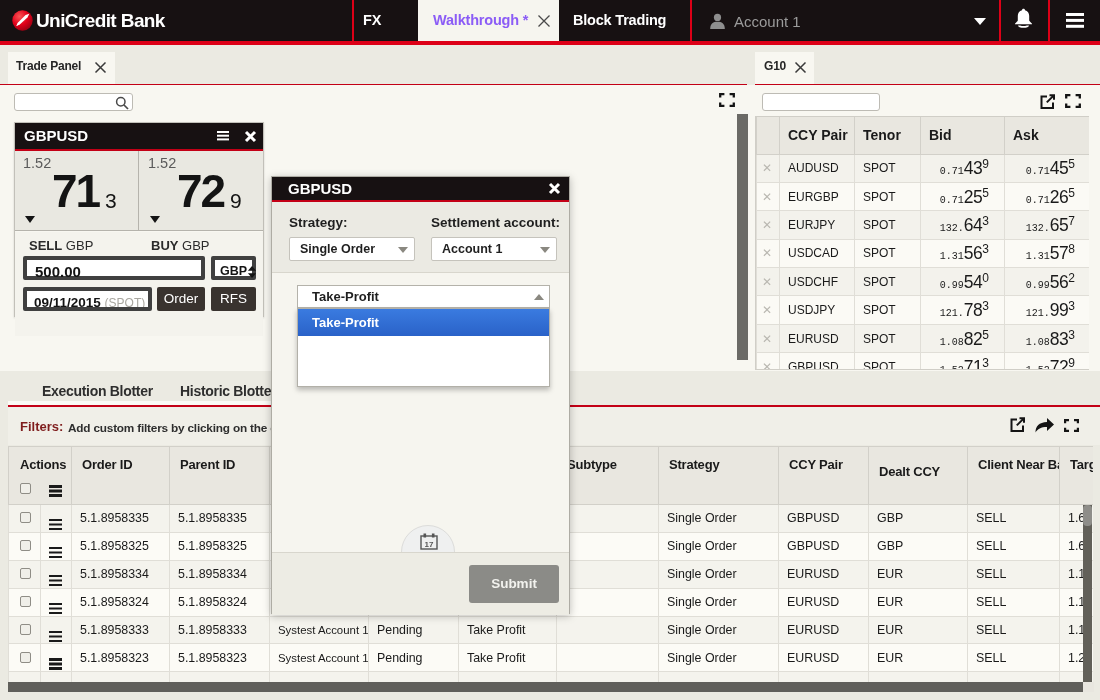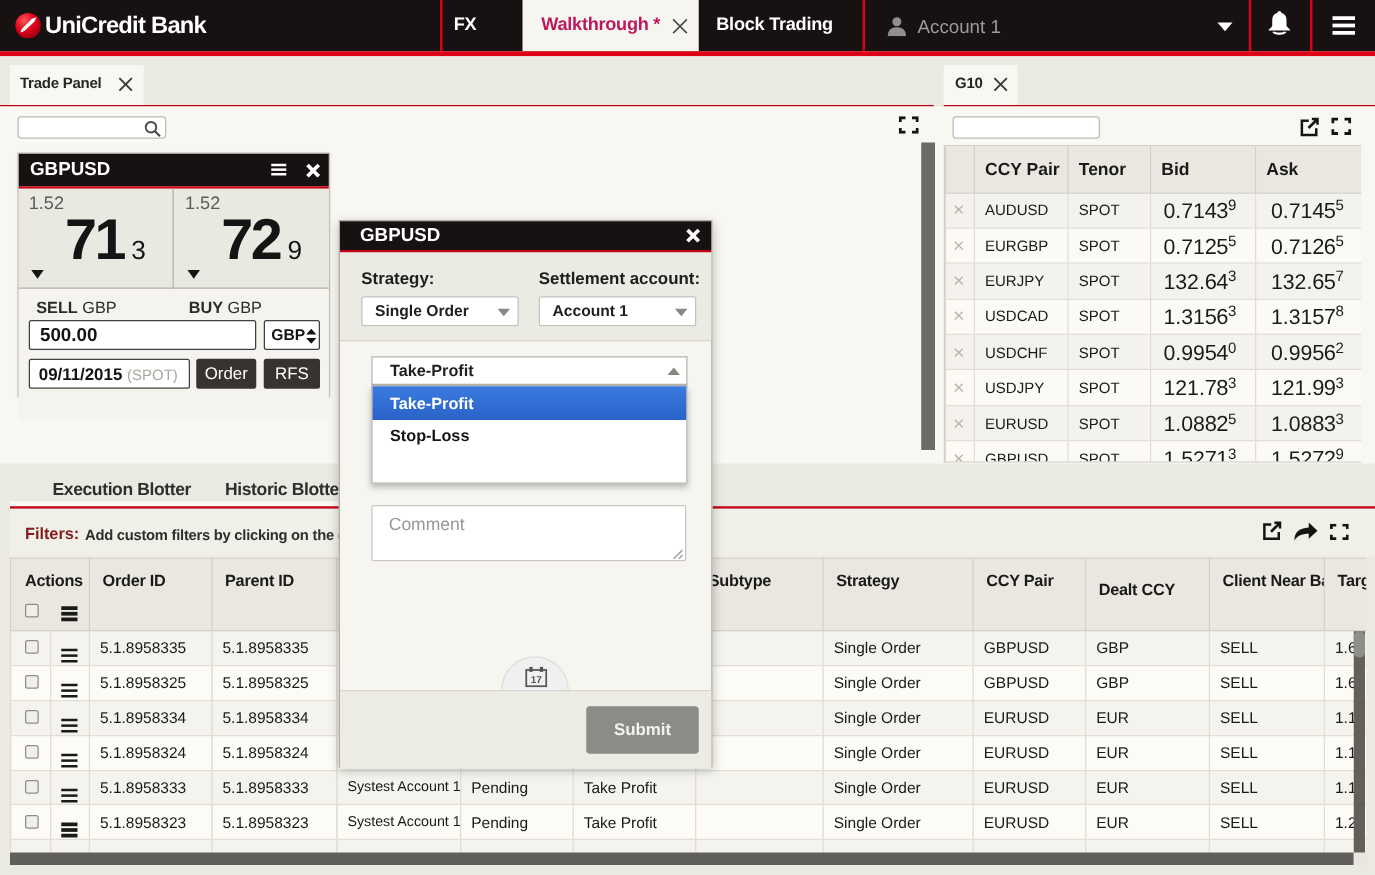--- a/index.html
+++ b/index.html
@@ -5,21 +5,21 @@
 * { margin:0; padding:0; box-sizing:border-box; }
 html,body { width:1100px; height:700px; overflow:hidden; }
 body { font-family:"Liberation Sans", sans-serif; background:#ebeae2; position:relative; }
 .abs { position:absolute; }
 
 
 #topbar { left:0; top:0; width:1100px; height:41px; background:#171112; }
 .redsep { position:absolute; top:0; width:2px; height:41px; background:#dd0017; }
 #logo-text { left:36px; top:10px; color:#fff; font-size:19px; font-weight:bold; letter-spacing:-0.6px; }
 .toptab { position:absolute; top:0; height:41px; line-height:41px; font-size:14.5px; font-weight:bold; color:#fff; text-align:center; letter-spacing:-0.2px; }
-#tab-walk { left:418px; width:141px; background:#f6f5ef; color:#be185d; text-align:left; padding-left:15px; }
+#tab-walk { left:418px; width:141px; background:#f6f5ef; color:#8b5cf6; text-align:left; padding-left:15px; }
 #acct { left:734px; top:13px; color:#9b9b9b; font-size:15px; }
 
 
 #redline1 { left:0; top:41px; width:1100px; height:4px; background:#dd0017; }
 #redline2 { left:0; top:84px; width:747px; height:2.5px; background:#c30016; }
 
 
 #tabrow { left:0; top:45px; width:1100px; height:38px; background:#ebeae2; }
 .ptab { position:absolute; top:7px; height:32px; background:#f8f7f1; font-size:12px; font-weight:bold; color:#262626; letter-spacing:-0.2px; }
 #ptab-trade { left:8px; width:107px; }
@@ -37,34 +37,34 @@
 #wtitle { left:0; top:0; width:100%; height:26px; background:#171112; color:#fff; font-size:15px; font-weight:bold; line-height:26px; padding-left:9px; }
 #wredline { left:0; top:26px; width:100%; height:2px; background:#c30016; }
 #prices { left:0; top:28px; width:100%; height:80px; background:#e9e8e1; border-bottom:1px solid #b5b3ac; }
 .pcell { position:absolute; top:0; width:124px; height:80px; }
 .psmall { position:absolute; left:8px; top:4px; font-size:14.5px; color:#5b5b5b; }
 .pbig { position:absolute; font-size:46px; font-weight:bold; color:#141414; letter-spacing:-2px; }
 .ppip { position:absolute; font-size:21px; color:#141414; }
 .ptri { position:absolute; left:10px; bottom:8px; width:0; height:0; border-left:5.5px solid transparent; border-right:5.5px solid transparent; border-top:7px solid #141414; }
 #wform { left:0; top:109px; width:100%; height:104px; background:#f4f3ed; }
 .wlbl { position:absolute; top:6px; font-size:13px; color:#2b2b2b; }
-.winput { position:absolute; background:#fff; border:1px solid #404040; border-radius:2px; font-size:15px; font-weight:bold; color:#141414; }
+.winput { position:absolute; background:#fff; border:4px solid #404040; border-radius:2px; font-size:15px; font-weight:bold; color:#141414; }
 .wbtn { position:absolute; background:#39332f; color:#fff; border-radius:2px; font-size:13.5px; text-align:center; }
 
 
 #g10 { left:755px; top:31px; width:334px; height:254px; overflow:hidden; background:#fbfaf5; border:1px solid #d0cec7; border-right:0; }
 table { border-collapse:collapse; }
 #g10 table { width:334px; table-layout:fixed; font-size:13px; color:#1a1a1a; }
 #g10 th { background:#e9e7e0; font-size:14px; font-weight:bold; text-align:left; height:37px; padding-left:8px; border:1px solid #d2d0c9; border-top:0; }
 #g10 td { height:28.4px; border:1px solid #e0ded7; padding-left:8px; font-size:12px; }
 #g10 tr.odd td { background:#f3f2ec; }
 #g10 tr.even td { background:#fbfaf5; }
 .xic { color:#b9b7b0; font-size:16px; padding-left:5px !important; }
 .prc { text-align:right; padding-right:15px; white-space:nowrap; }
-.prc .s { font-size:17px; }
+.prc .s { font-size:10px;font-family:Liberation Mono, monospace; }
 .prc .b { font-size:17.5px; letter-spacing:-0.5px; }
 .prc .u { font-size:12px; vertical-align:6px; }
 
 
 #blotter { left:0; top:371px; width:1100px; height:329px; background:#ebeae2; }
 .btab { position:absolute; top:4.5px; height:31px; font-size:14px; font-weight:bold; color:#2e2e2e; line-height:31px; letter-spacing:-0.3px;margin-left:25px; }
 #bredline { position:absolute; left:8px; top:34px; width:1092px; height:2px; background:#c30016; }
 #filters { position:absolute; left:8px; top:36px; width:1092px; height:38px; background:#f0efe8; }
 #btable { position:absolute; left:8px; top:75px; width:1085px; height:236px; overflow:hidden; }
 #btable table { width:1200px; table-layout:fixed; font-size:13px; color:#1a1a1a; }
@@ -468,26 +468,20 @@
     <span class="mlbl" style="left:17px;top:13px">Strategy:</span>
     <span class="mlbl" style="left:159px;top:13px">Settlement account:</span>
     <div class="msel" style="left:17px;top:35px;width:126px">Single Order<div class="caret" style="left:108px;top:9px"></div></div>
     <div class="msel" style="left:159px;top:35px;width:126px">Account 1<div class="caret" style="left:108px;top:9px"></div></div>
   </div>
   <div class="abs" id="tpsel">Take-Profit
     <div class="caret" style="left:236px;top:8px;border-top:none;border-bottom:6px solid #8a8880"></div>
   </div>
   <div class="abs" id="ddlist">
     <div class="dditem" id="dd1">Take-Profit</div>
-    <div class="dditem" style="top:27px">Stop-Loss</div>
-  </div>
-  <div class="abs" id="comment">Comment
-    <svg class="abs" style="left:240px;top:34px" width="9" height="9" viewBox="0 0 9 9">
-        <path d="M8 1 L1 8 M8 5 L5 8" stroke="#9a9a9a" stroke-width="1"></path>
-      </svg>
   </div>
   <div class="abs" id="calcirc">
     <svg class="abs" style="left:18px;top:7px" width="18" height="17" viewBox="0 0 18 17">
       <rect x="1" y="3" width="16" height="13" fill="none" stroke="#555" stroke-width="1.4"></rect>
       <rect x="3.5" y="0.5" width="2.6" height="4" fill="#555"></rect>
       <rect x="11.9" y="0.5" width="2.6" height="4" fill="#555"></rect>
       <text x="9" y="13.5" font-size="8" font-weight="bold" fill="#555" text-anchor="middle" font-family="Liberation Sans">17</text>
     </svg>
   </div>
   <div class="abs" id="mfoot"></div>

